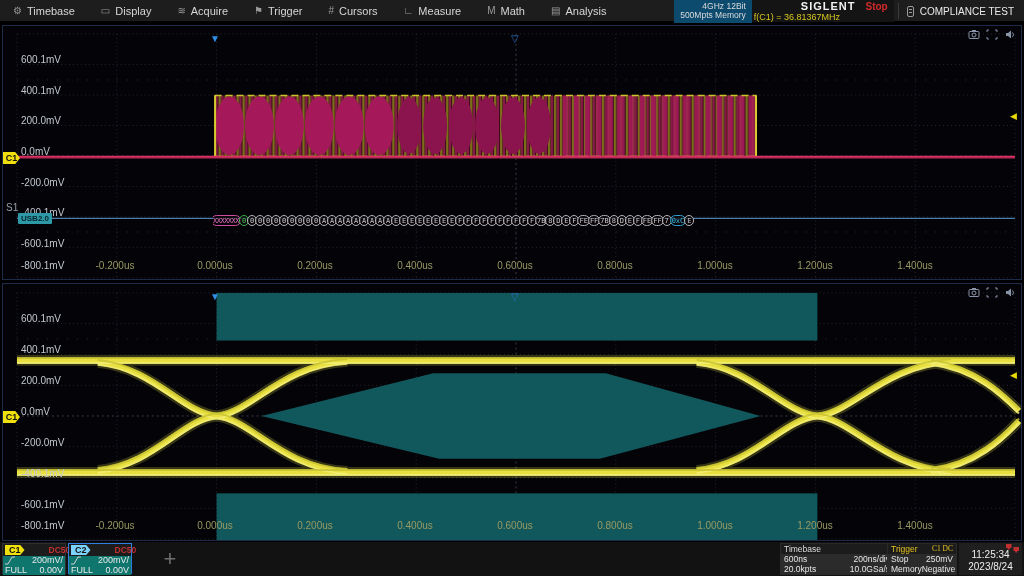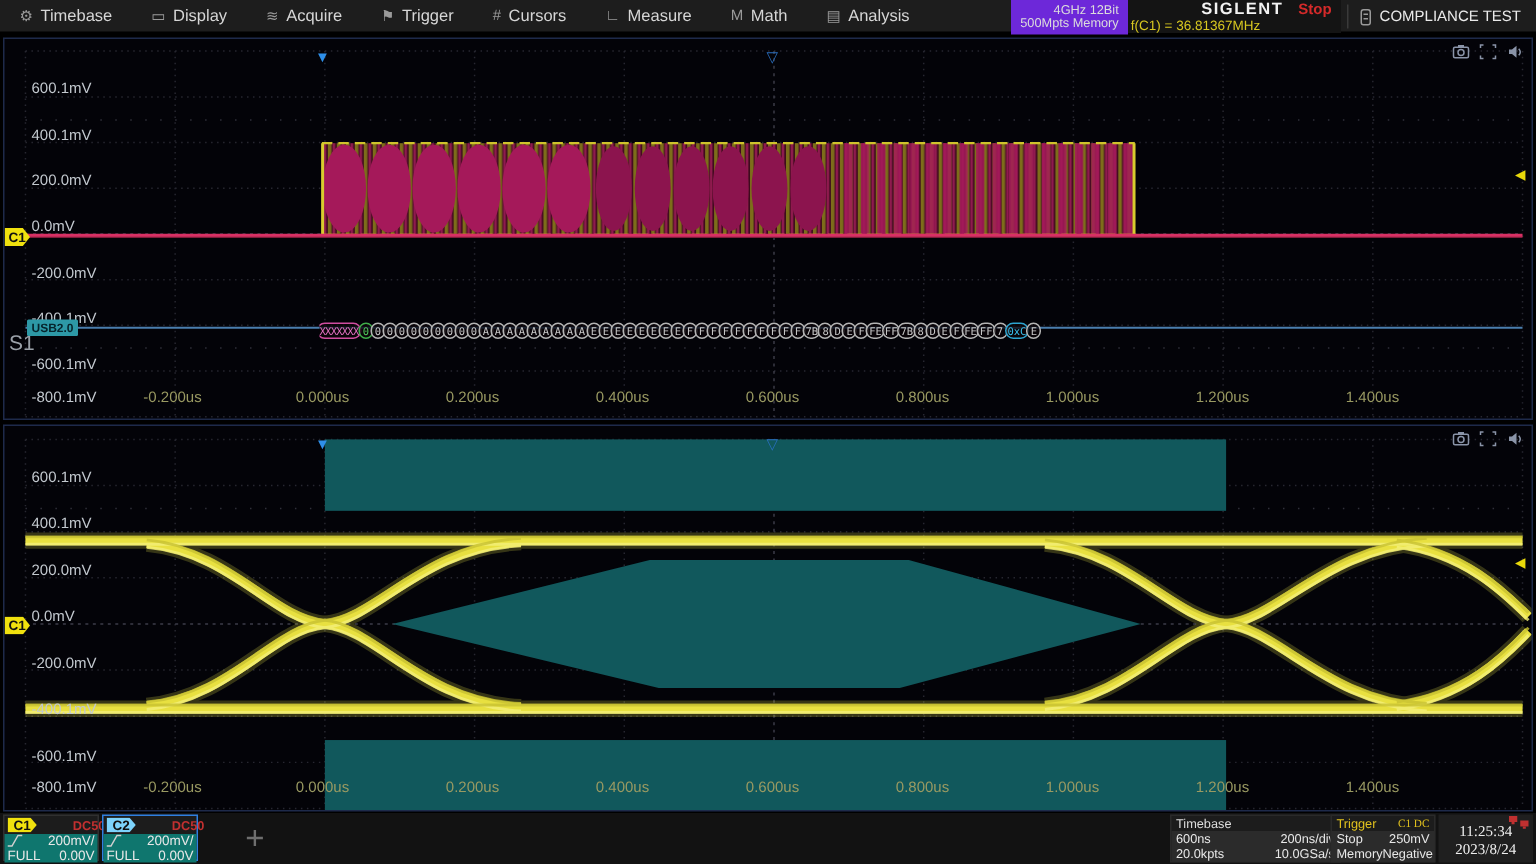--- a/index.html
+++ b/index.html
@@ -8,21 +8,21 @@
   body { position:relative; }
 
   
   #menubar { position:absolute; left:0; top:0; width:1024px; height:22px;
              background:#1d1d1d; display:flex; align-items:center; border-bottom:1px solid #000; }
   .menu-item { display:flex; align-items:center; gap:5px; padding:0 13px; height:22px;
                color:#d6d6d6; font-size:11px; cursor:default; }
   .mi-icon { color:#9a9a9a; font-size:10px; }
   #hdr-right { position:absolute; right:0; top:0; height:22px; display:flex; align-items:center; }
   #sysinfo { text-align:right; color:#dcdcdc; font-size:8.5px; line-height:9.5px;
-             background:#6d28d9; padding:1px 6px; height:24px; display:flex;
+             background:#0c4a6e; padding:1px 6px; height:24px; display:flex;
              flex-direction:column; justify-content:center; }
   #brandblk { background:#141414; height:22px; padding:0 6px 0 2px; display:flex;
               flex-direction:column; justify-content:center; }
   #brandrow { display:flex; align-items:center; gap:10px; }
   #brand { color:#f2f2f2; font-weight:bold; font-size:11px; letter-spacing:1px;padding-left:47px; }
   #acqstate { color:#d42a2a; font-weight:bold; font-size:10px; }
   #freqctr { color:#d8c820; font-size:9px; }
   #hdr-div { width:1px; height:16px; background:#3a3a3a; margin:0 4px; }
   #compliance { display:flex; align-items:center; gap:6px; color:#eaeaea; font-size:10px;
                 padding:0 10px 0 4px; }
@@ -44,21 +44,21 @@
                 color:#111; font-size:9px; font-weight:bold; display:flex; align-items:center;
                 justify-content:center;
                 clip-path:polygon(0 0,72% 0,100% 50%,72% 100%,0 100%); }
   .trig-pos { position:absolute; font-size:10px; color:#2e8fe8; line-height:10px; }
   .trig-pos.hollow { color:#2a6fc0; }
   .trig-level { position:absolute; font-size:9px; color:#e8d80a; line-height:9px; }
   .corner-icons { position:absolute; right:5px; top:3px; display:flex; gap:6px; }
   .corner-icons svg { display:block; }
 
   
-  #s1-label { position:absolute; left:3px; top:194px; color:#9aa0a8; font-size:14px; }
+  #s1-label { position:absolute; left:3px; top:176px; color:#9aa0a8; font-size:10px; }
   #usb-badge { position:absolute; left:15px; top:187px; background:#2d98a6; color:#06242c;
                font-size:8px; font-weight:bold; padding:1px 3px; border-radius:1px; }
   #decode-row { position:absolute; left:210px; top:188px; width:552px; height:13px;
                 display:flex; align-items:center; overflow:hidden; }
   .tok { display:inline-flex; align-items:center; justify-content:center; flex:0 0 auto;
          height:11px; min-width:10px; padding:0 1px; border:1px solid #b4b4b4;
          border-radius:6px; color:#c8c8c8; background:rgba(12,5,9,.78);
          font-family:"DejaVu Sans Mono", monospace; font-size:7px; margin-left:-2px; }
   .tok-m { border-color:#cf4da0; color:#e070c0; letter-spacing:-0.5px; }
   .tok-g { border-color:#3fae4a; color:#51c95c; }
@@ -79,21 +79,21 @@
             font-size:22px; font-weight:200; display:flex; align-items:center; justify-content:center; }
   .infobox { position:absolute; top:1px; height:32px; background:#1c1c1c; font-size:8.5px;
              color:#e8e8e8; border:1px solid #2a2a2a; }
   .ib-hdr { display:flex; justify-content:space-between; padding:0 3px; line-height:10px;
             color:#dedede; }
   .ib-hdr.yellow, .ib-hdr.yellow .ib-hdr2 { color:#e3c31e; }
   .ib-hdr2 { font-size:7.5px;font-family:Liberation Serif, serif; }
   .ib-rows { background:#2b2b2b; padding:0 3px; }
   .ib-line { display:flex; justify-content:space-between; line-height:10px; }
   #dtbox { text-align:center; color:#eee; font-size:10px; line-height:12px; padding-top:6px;
-           position:absolute; top:1px; height:32px; background:#1f1f1f;font-family:Liberation Serif, serif; }
+           position:absolute; top:1px; height:32px; background:#1f1f1f; }
   #lan-icon { position:absolute; right:2px; top:1px; }
 </style>
 </head>
 <body>
 
 <div id="menubar">
   <div id="menu-items" style="display:flex;">
       <div class="menu-item">
         <span class="mi-icon">⚙</span>
         <span>Timebase</span>

